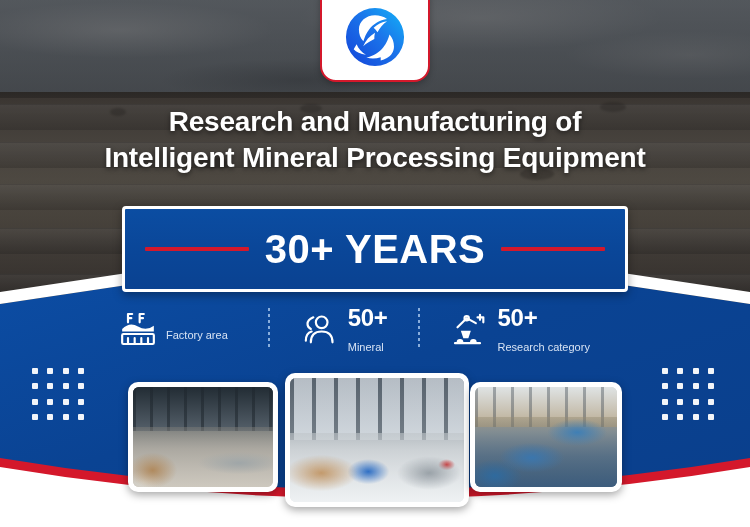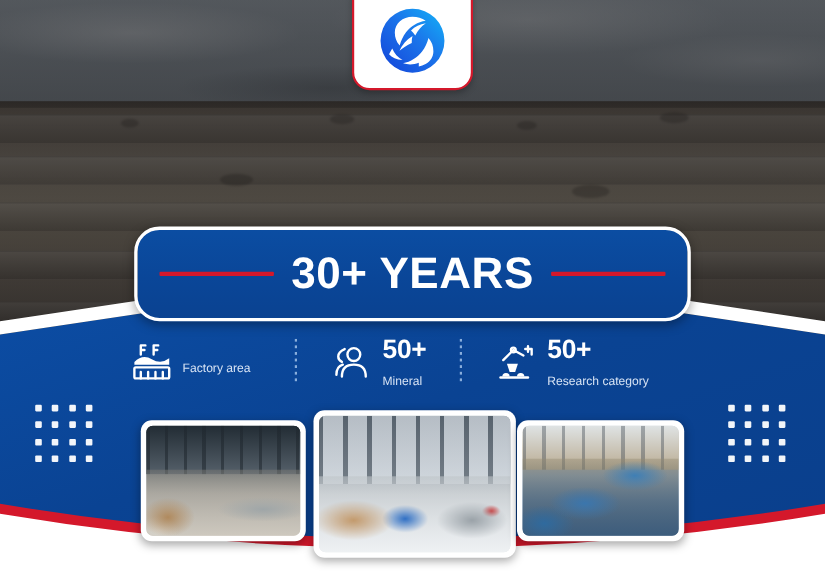--- a/index.html
+++ b/index.html
@@ -75,21 +75,21 @@
   }
   .blue-band .shape {
     position:absolute; left:0; top:0; width:750px; height:265px;
   }
 
   
   .years-panel {
     position:absolute; left:122px; top:206px; width:506px; height:86px;
     background:linear-gradient(180deg,#0b4da2 0%,#0a4698 55%,#0a4291 100%);
     border:3px solid #ffffff;
-    border-radius:23px;
+    border-radius:4px;
     display:flex; align-items:center; justify-content:center;
     box-shadow:0 3px 10px rgba(0,0,0,.35);
   }
   .years-inner { display:flex; align-items:center; gap:16px; }
   .yr-rule { width:104px; height:4px; background:#d4182b; border-radius:1px; }
   .yr-text {
     color:#fff; font-size:40px; font-weight:bold; letter-spacing:0.5px;
     line-height:1; white-space:nowrap;
   }
 
@@ -214,20 +214,22 @@
             <stop offset="0.55" stop-color="#1b74ea"></stop>
             <stop offset="1" stop-color="#13b4f8"></stop>
           </linearGradient>
         </defs>
         <path fill="url(#lg)" d="M32 2a30 30 0 1 0 0 60 30 30 0 0 0 0-60zm0 7.5c4.6 0 8.9 1.4 12.4 3.8-7.6 1.2-14 5-18.3 10.6-3.1 4-5 8.5-6.1 12.6-3.1-3.4-4.6-7.6-4.6-12.3 0-8.3 7.4-14.7 16.6-14.7zm-19 29.9c1.9 4.6 5.3 8.4 9.6 10.8-5.6-.6-10-2.6-12.6-5.6 1-1.8 2-3.6 3-5.2zm24.9 13.4c-4.9 1.8-10.1 1.9-14.8.4 7.3-1.6 13.5-5.4 17.7-10.9 3.2-4.1 5.1-8.7 6.2-12.9 3.1 3.4 4.6 7.7 4.6 12.4 0 5.1-2.8 9.4-7.3 12-2 1.1-4.2 1.9-6.4 2.4z"></path>
         <path fill="#ffffff" d="M30.6 22.4c3.6-3.5 8.4-5.9 13.9-6.7-4.4 3-7.7 7.1-9.9 11.5-1.2-1.9-2.6-3.5-4-4.8zM19.8 41.5c2.4-5.7 6.6-10.7 12.2-13.9-.6 2.2-.8 4.4-.7 6.5-4.6 2.2-8.5 4.8-11.5 7.4z"></path>
       </svg>
     </span>
   </div>
 
+  <h1 class="headline">Research and Manufacturing of
+Intelligent Mineral Processing Equipment</h1>
 
   <div class="blue-band">
     <svg class="shape" viewBox="0 0 750 265" preserveAspectRatio="none" aria-hidden="true">
       <defs>
         <linearGradient id="bandg" x1="0" y1="0" x2="1" y2="1">
           <stop offset="0" stop-color="#0c4ea6"></stop>
           <stop offset="0.5" stop-color="#0a4393"></stop>
           <stop offset="1" stop-color="#0a3f8c"></stop>
         </linearGradient>
       </defs>

